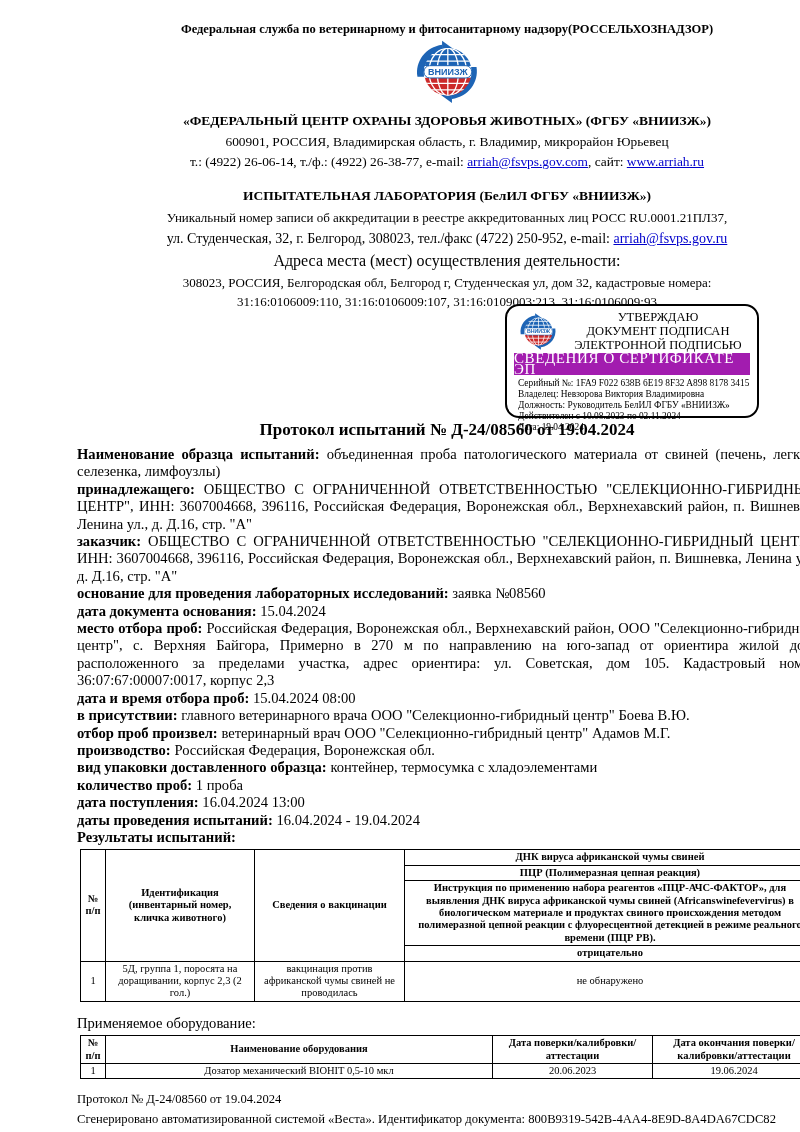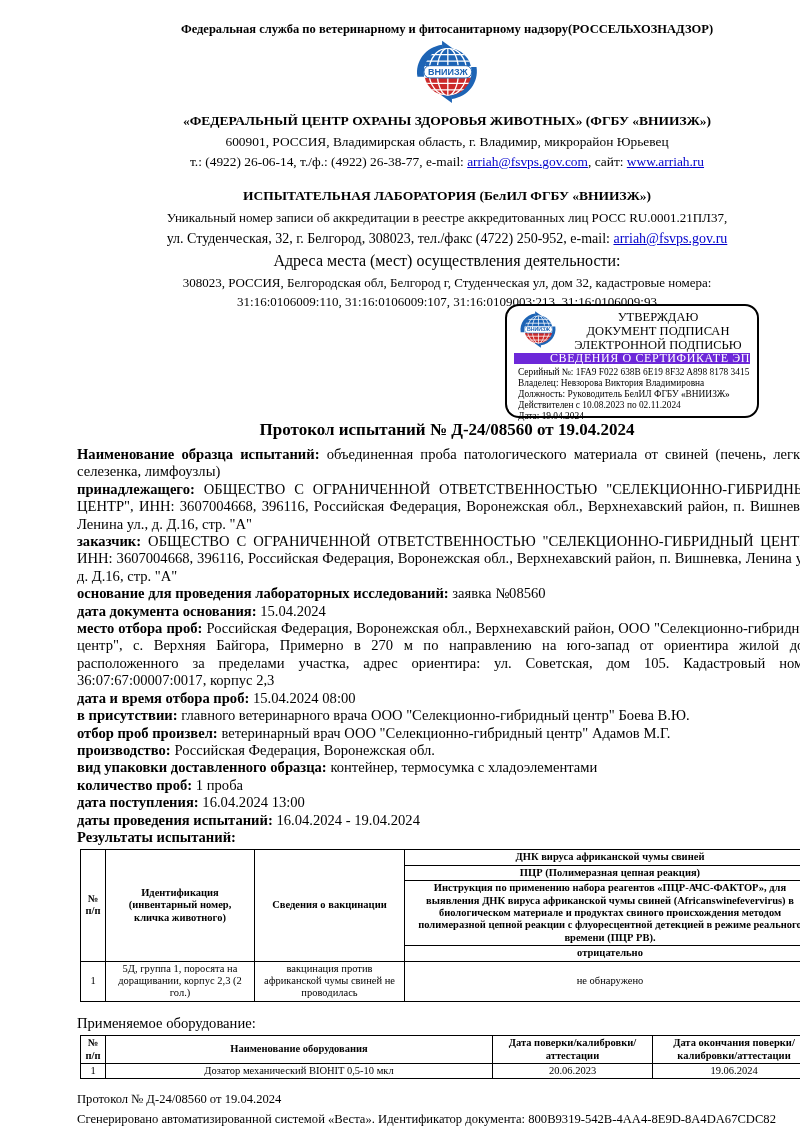--- a/index.html
+++ b/index.html
@@ -15,25 +15,25 @@
   .hl6{font-size:13.5px;font-weight:700;margin-top:18px;}
   .hl7{font-size:13px;margin-top:6px;}
   .hl8{font-size:14px;margin-top:5px;}
   .hl9{font-size:16px;margin-top:5px;}
   .hl10{font-size:13px;margin-top:5px;}
   .hl11{font-size:13px;margin-top:3px;}
   a.link{color:#0000cc;text-decoration:underline;cursor:pointer;}
 
   .stamp{position:absolute;left:458px;top:304px;width:250px;height:110px;
          border:2px solid #000;border-radius:14px;background:#fff;}
-  .stamp-top{display:flex;padding:3px 4px 0 6px;}
+  .stamp-top{display:flex;align-items:center;padding:3px 4px 0 6px;}
   .stamp-logo{flex:0 0 50px;}
   .stamp-head{flex:1;text-align:center;font-size:12.5px;line-height:14px;padding-top:1px;}
-  .stamp-banner{margin:1px 7px 1px 7px;background:#6d28d9;color:#fff;font-size:12px;line-height:11px;
-                text-align:right;letter-spacing:0.6px;}
+  .stamp-banner{margin:1px 7px 1px 7px;background:#a21caf;color:#fff;font-size:15px;line-height:11px;
+                text-align:left;letter-spacing:0.6px;}
   .stamp-details{padding:2px 4px 0 11px;font-size:9.4px;line-height:11px;text-align:left;}
 
   .title{position:absolute;top:420px;left:0;width:100%;text-align:center;
          font-size:17px;font-weight:700;}
 
   .body{position:absolute;top:446px;left:30px;width:740px;font-size:14.6px;
         line-height:17.4px;text-align:justify;}
   .body p{margin:0;}
   .b{font-weight:700;}
 

